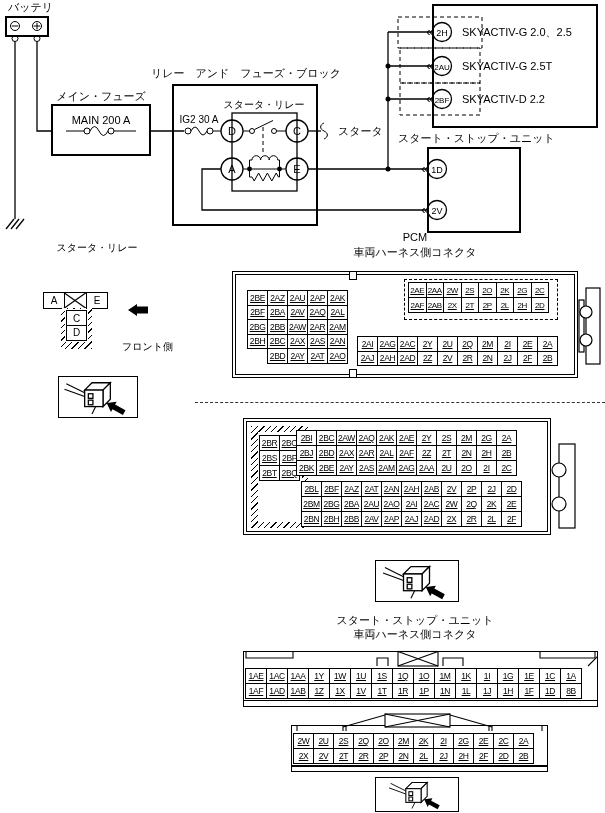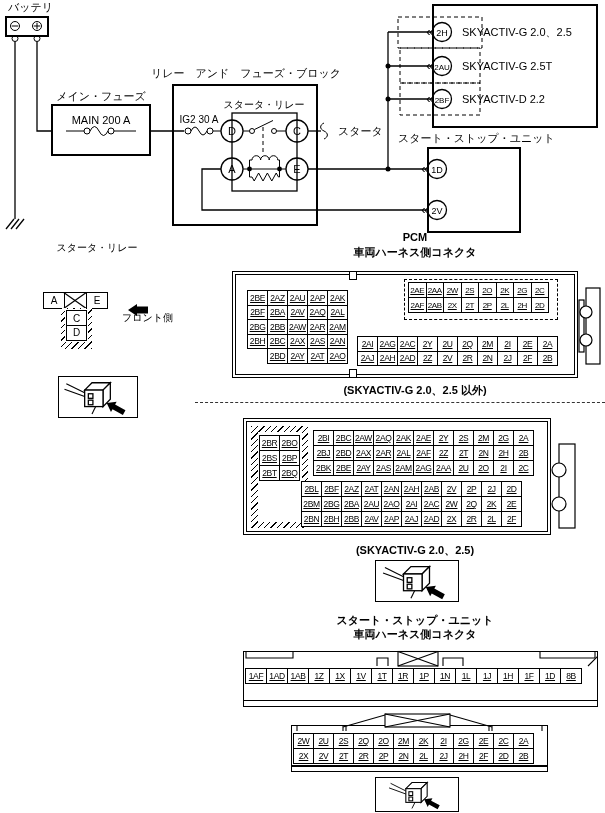--- a/index.html
+++ b/index.html
@@ -31,21 +31,21 @@
   .hatch{position:absolute;background:repeating-linear-gradient(135deg,#000 0,#000 1px,#fff 1px,#fff 4.5px);}
   .hatch-inner{position:absolute;background:#fff;}
   .notch{position:absolute;width:8px;height:8px;border:1px solid #000;background:#fff;box-sizing:border-box;}
   .notch.top{border-top:none;}
   .notch.bot{border-bottom:none;}
   .strip{position:absolute;border:1.2px solid #000;background:#fff;box-sizing:border-box;}
   .icon-frame{position:absolute;border:1.5px solid #000;background:#fff;box-sizing:border-box;}
   .dash-sep{position:absolute;border-top:1.6px dashed #333;}
   .cellbox{position:absolute;border:1.5px solid #000;background:#fff;box-sizing:border-box;
     display:flex;align-items:center;justify-content:center;font-size:10px;}
-  .f10{font-size:10px;} .f11{font-size:11px;font-weight:bold;}
+  .f10{font-size:10px;} .f11{font-size:11px;}
 </style>
 </head>
 <body>
 
 <div class="page">
 
   <svg width="0" height="0" style="position:absolute" aria-hidden="true">
     <defs>
       <symbol id="conn-icon" viewBox="0 0 84 42">
         <g stroke="#000" stroke-width="1.4" fill="#fff">
@@ -215,21 +215,21 @@
   <div class="cellbox" style="left:86px;top:292px;width:22px;height:17px">E</div>
 
   <div class="hatch" style="left:61px;top:308px;width:31px;height:41px"></div>
   <div class="hatch-inner" style="left:65px;top:309px;width:23px;height:33px"></div>
   <div class="cellbox" style="left:66px;top:310px;width:21px;height:16px">C</div>
   <div class="cellbox" style="left:66px;top:324.5px;width:21px;height:16px">D</div>
 
   <svg class="abs" style="left:128px;top:304px" width="20" height="12">
       <use href="#arrow-left"></use>
     </svg>
-  <div class="txt f10" style="left:122px;top:311px">フロント側</div>
+  <div class="txt f10" style="left:122px;top:340px">フロント側</div>
 
   <div class="icon-frame" style="left:58px;top:376px;width:80px;height:42px">
     <svg width="77" height="39">
         <use href="#conn-icon"></use>
       </svg>
   </div>
 
   <div class="txt ctr f11" style="left:315px;top:231px;width:200px">PCM</div>
   <div class="txt ctr f11" style="left:315px;top:245px;width:200px">車両ハーネス側コネクタ</div>
 
@@ -328,21 +328,20 @@
       </div>
     </div>
 
   <svg class="abs" style="left:577px;top:284px" width="26" height="84">
     <rect x="2" y="16" width="5" height="52" fill="#fff" stroke="#000" stroke-width="1.2"></rect>
     <rect x="9" y="4" width="14" height="76" fill="#fff" stroke="#000" stroke-width="1.2"></rect>
     <circle cx="9" cy="28" r="6" fill="#fff" stroke="#000" stroke-width="1.2"></circle>
     <circle cx="9" cy="56" r="6" fill="#fff" stroke="#000" stroke-width="1.2"></circle>
   </svg>
 
-  <div class="txt ctr f11" style="left:255px;top:383px;width:320px">(SKYACTIV-G 2.0、2.5 以外)</div>
 
   <div class="dash-sep" style="left:195px;top:402px;width:410px"></div>
 
   <div class="shell" style="left:243px;top:418px;width:308px;height:117px">
     <div class="shell-inner"></div>
   </div>
   <div class="hatch" style="left:251px;top:426px;width:57px;height:102px"></div>
   <div class="hatch-inner" style="left:258px;top:432px;width:44px;height:90px"></div>
   <div class="pin-grid gap-rows" style="left:259px;top:435px;--cw:21px;--ch:16px;--fs:8.5px">
       <div class="grid-row">
@@ -352,21 +351,21 @@
       <div class="grid-row">
         <div class="pin-cell">2BS</div>
         <div class="pin-cell">2BP</div>
       </div>
       <div class="grid-row">
         <div class="pin-cell">2BT</div>
         <div class="pin-cell">2BQ</div>
       </div>
     </div>
 
-  <div class="pin-grid" style="left:313px;top:430px;--cw:21px;--ch:16px;--fs:8.5px">
+  <div class="pin-grid" style="left:296px;top:430px;--cw:21px;--ch:16px;--fs:8.5px">
       <div class="grid-row">
         <div class="pin-cell">2BI</div>
         <div class="pin-cell">2BC</div>
         <div class="pin-cell">2AW</div>
         <div class="pin-cell">2AQ</div>
         <div class="pin-cell">2AK</div>
         <div class="pin-cell">2AE</div>
         <div class="pin-cell">2Y</div>
         <div class="pin-cell">2S</div>
         <div class="pin-cell">2M</div>
@@ -441,21 +440,20 @@
         <div class="pin-cell">2F</div>
       </div>
     </div>
 
   <svg class="abs" style="left:551px;top:438px" width="32" height="96">
     <rect x="8" y="6" width="16" height="84" fill="#fff" stroke="#000" stroke-width="1.2"></rect>
     <circle cx="8" cy="32" r="7" fill="#fff" stroke="#000" stroke-width="1.2"></circle>
     <circle cx="8" cy="66" r="7" fill="#fff" stroke="#000" stroke-width="1.2"></circle>
   </svg>
 
-  <div class="txt ctr f11" style="left:265px;top:543px;width:300px">(SKYACTIV-G 2.0、2.5)</div>
 
   <div class="icon-frame" style="left:375px;top:560px;width:84px;height:42px">
     <svg width="81" height="39">
         <use href="#conn-icon"></use>
       </svg>
   </div>
 
   <div class="txt ctr f11" style="left:265px;top:613px;width:300px">スタート・ストップ・ユニット</div>
   <div class="txt ctr f11" style="left:265px;top:627px;width:300px">車両ハーネス側コネクタ</div>
 
@@ -467,20 +465,38 @@
       <polyline points="345,16 358,3 398,3"></polyline>
       <polyline points="438,3 455,3 513,16"></polyline>
       <path d="M134,16 V8 H145 V16"></path>
       <path d="M200,16 V8 H220 V16"></path>
       <rect x="155" y="1.5" width="40" height="14.5" fill="#fff"></rect>
       <line x1="155" y1="1.5" x2="195" y2="16"></line>
       <line x1="195" y1="1.5" x2="155" y2="16"></line>
     </g>
   </svg>
   <div class="pin-grid" style="left:245px;top:668px;--cw:22px;--ch:16px;--fs:8.5px">
+      <div class="grid-row">
+        <div class="pin-cell">1AE</div>
+        <div class="pin-cell">1AC</div>
+        <div class="pin-cell">1AA</div>
+        <div class="pin-cell">1Y</div>
+        <div class="pin-cell">1W</div>
+        <div class="pin-cell">1U</div>
+        <div class="pin-cell">1S</div>
+        <div class="pin-cell">1Q</div>
+        <div class="pin-cell">1O</div>
+        <div class="pin-cell">1M</div>
+        <div class="pin-cell">1K</div>
+        <div class="pin-cell">1I</div>
+        <div class="pin-cell">1G</div>
+        <div class="pin-cell">1E</div>
+        <div class="pin-cell">1C</div>
+        <div class="pin-cell">1A</div>
+      </div>
       <div class="grid-row">
         <div class="pin-cell">1AF</div>
         <div class="pin-cell">1AD</div>
         <div class="pin-cell">1AB</div>
         <div class="pin-cell">1Z</div>
         <div class="pin-cell">1X</div>
         <div class="pin-cell">1V</div>
         <div class="pin-cell">1T</div>
         <div class="pin-cell">1R</div>
         <div class="pin-cell">1P</div>

